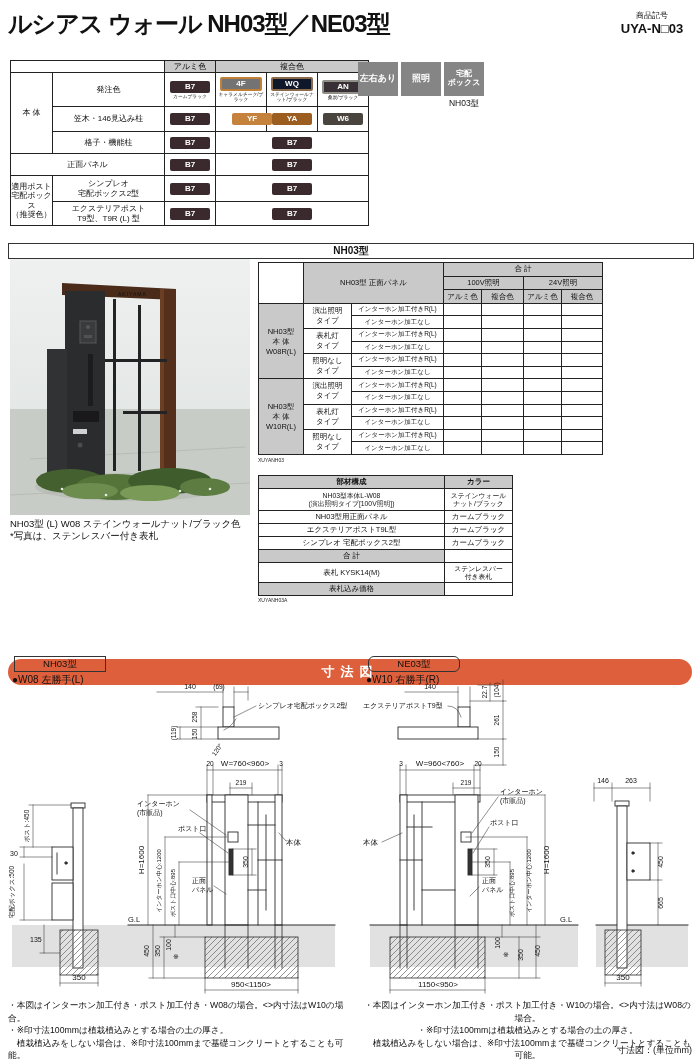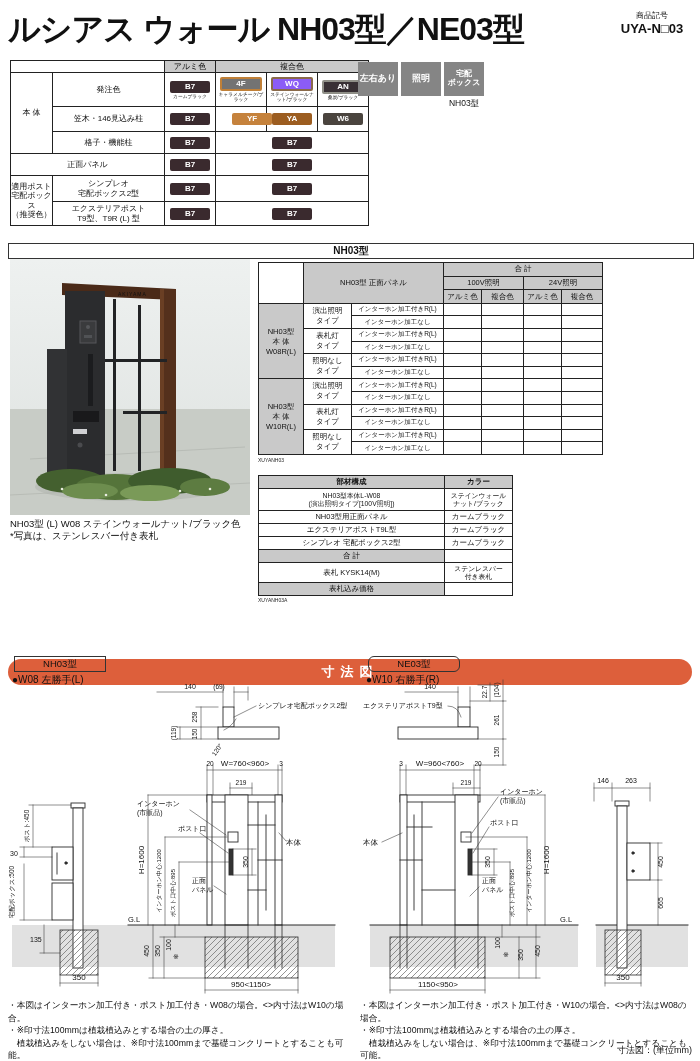--- a/index.html
+++ b/index.html
@@ -1,21 +1,21 @@
 <!DOCTYPE html>
 <html><head>
 <meta charset="utf-8">
 <style>
   html,body{margin:0;padding:0;background:#fff;}
   #page{position:relative;width:700px;height:1061px;background:#fff;overflow:hidden;
         font-family:"Liberation Sans","DejaVu Sans",sans-serif;color:#111;}
   .abs{position:absolute;}
   .pre{white-space:pre-line;}
   
-  .title{font-size:32px;font-weight:bold;letter-spacing:-1px;text-align:right;}
+  .title{font-size:24px;font-weight:bold;letter-spacing:-1px;text-align:right;}
   .pcode-label{font-size:8px;text-align:center;}
   .pcode{font-size:13px;font-weight:bold;text-align:center;}
   
   table{border-collapse:collapse;table-layout:fixed;}
   td,th{border:1px solid #222;padding:0;text-align:center;vertical-align:middle;font-weight:normal;}
   .gray{background:#c9c9c9;}
   .ct{width:358px;font-size:8px;}
   .ct td{line-height:1.15;}
   .chip{display:inline-block;width:40px;height:12px;line-height:12px;border-radius:2px;
         color:#fff;font-size:8px;font-weight:bold;}
@@ -72,21 +72,21 @@
       <td>発注色</td>
       <td>
         <span class="chip" style="background: rgb(58, 42, 46);">B7</span>
         <div class="chipcap">カームブラック</div>
       </td>
       <td>
         <span class="chip bordered" style="background: #737373; border-color: rgb(192, 128, 56);">4F</span>
         <div class="chipcap">キャラメルチーク/ブラック</div>
       </td>
       <td>
-        <span class="chip bordered" style="background: #8b5cf6; border-color: rgb(138, 106, 74);">WQ</span>
+        <span class="chip bordered" style="background: #0f172a; border-color: rgb(138, 106, 74);">WQ</span>
         <div class="chipcap">ステインウォールナット/ブラック</div>
       </td>
       <td>
         <span class="chip bordered" style="background: rgb(56, 48, 52); border-color: rgb(143, 143, 135);">AN</span>
         <div class="chipcap">桑炭/ブラック</div>
       </td>
     </tr>
     <tr style="height:25px">
       <td>笠木・146見込み柱</td>
       <td><span class="chip" style="background: rgb(58, 42, 46);">B7</span></td>
@@ -650,21 +650,21 @@
       <text x="623" y="305" font-size="8" text-anchor="middle">350</text>
     </g>
   </svg>
 
   <div class="abs fnote" style="left:8px;top:999px;width:350px;">
     <div>・本図はインターホン加工付き・ポスト加工付き・W08の場合。&lt;&gt;内寸法はW10の場合。</div>
     <div>・※印寸法100mmは植栽植込みとする場合の土の厚さ。</div>
     <div>　植栽植込みをしない場合は、※印寸法100mmまで基礎コンクリートとすることも可能。</div>
 
   </div>
-  <div class="abs fnote" style="left:360px;top:999px;width:335px;">
+  <div class="abs fnote" style="left:360px;top:999px;width:335px;text-align:center;">
     <div>・本図はインターホン加工付き・ポスト加工付き・W10の場合。&lt;&gt;内寸法はW08の場合。</div>
     <div>・※印寸法100mmは植栽植込みとする場合の土の厚さ。</div>
     <div>　植栽植込みをしない場合は、※印寸法100mmまで基礎コンクリートとすることも可能。</div>
 
   </div>
   <div class="abs unit" style="right:8px;top:1044px;">寸法図：(単位mm)</div>
 
 </div>
 
 </body></html>

